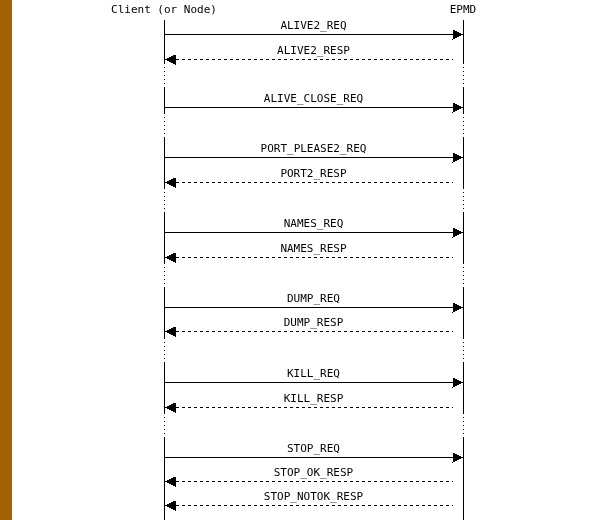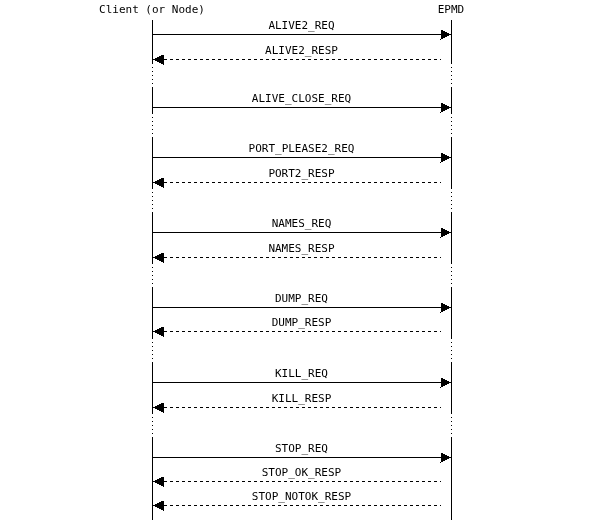--- a/index.html
+++ b/index.html
@@ -8,22 +8,23 @@
     padding: 0;
     background: #ffffff;
   }
   body {
     font-family: "DejaVu Sans Mono", "Liberation Mono", monospace;
   }
   #diagram-root {
     position: relative;
     width: 528px;
     height: 520px;
-    background: #0f172a;
+    background: #a16207;
     overflow: hidden;
+    padding-left: 12px;
   }
   svg#seq-svg {
     display: block;
     width: 600px;
     height: 520px;
     background: #ffffff;
     shape-rendering: crispEdges;
   }
   svg#seq-svg text {
     font-family: "DejaVu Sans Mono", "Liberation Mono", monospace;

